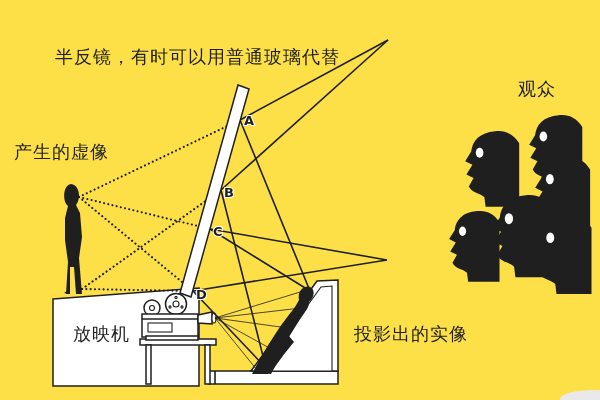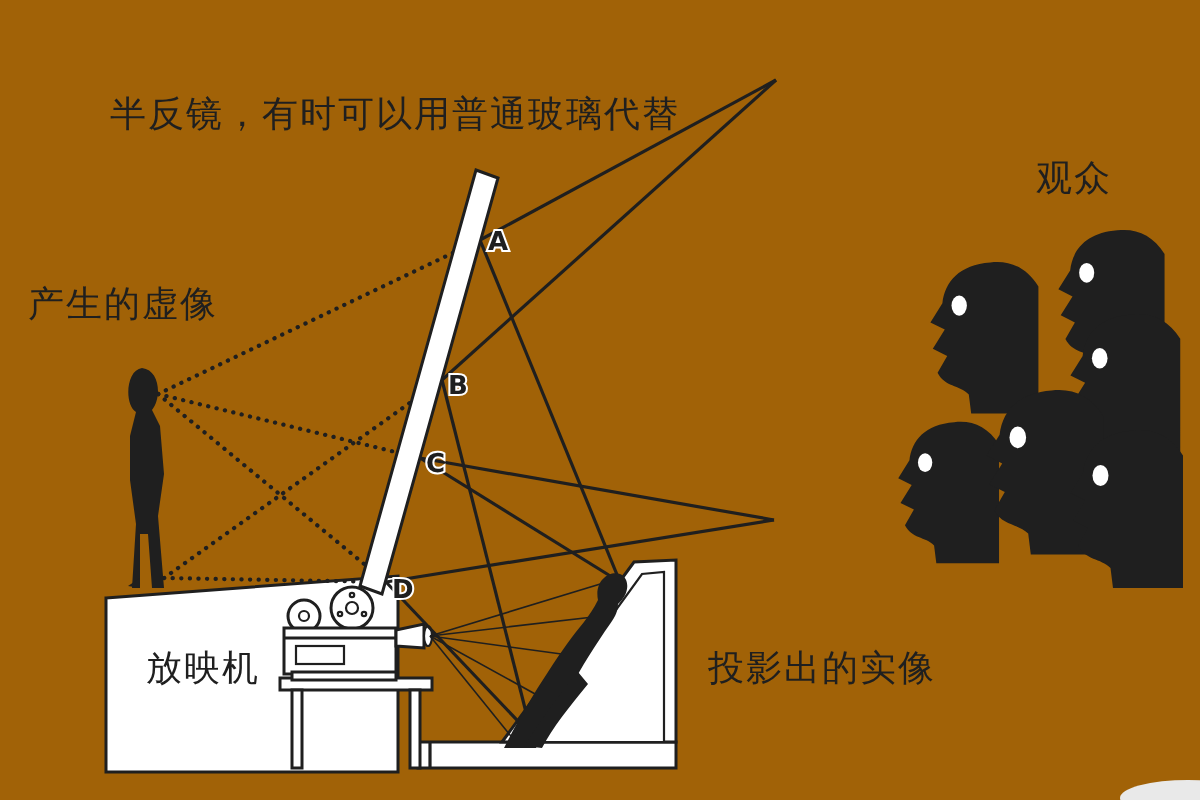--- a/index.html
+++ b/index.html
@@ -1,17 +1,17 @@
 <!DOCTYPE html>
 <html><head>
 <meta charset="utf-8">
 <style>
   html,body{margin:0;padding:0;background:#ffffff;}
   .stage{
-    position:relative;width:600px;height:400px;background:#a16207;overflow:hidden;
+    position:relative;width:600px;height:400px;background:#fde047;overflow:hidden;
     font-family:"DejaVu Sans","Liberation Sans",sans-serif;
   }
   svg{display:block;}
   text{fill:#1f1f1f;}
   .lbl{font-size:18px;letter-spacing:1px;}
   .pt{font-size:13px;font-weight:600;paint-order:stroke;stroke:#ffffff;stroke-width:2px;}
   .ray{stroke:currentColor;stroke-width:1.6;fill:none;}
   .fan{stroke:currentColor;stroke-width:0.8;fill:none;}
   .dotted{stroke:currentColor;stroke-width:2.1;fill:none;
           stroke-dasharray:0.1 4.2;stroke-linecap:round;}

